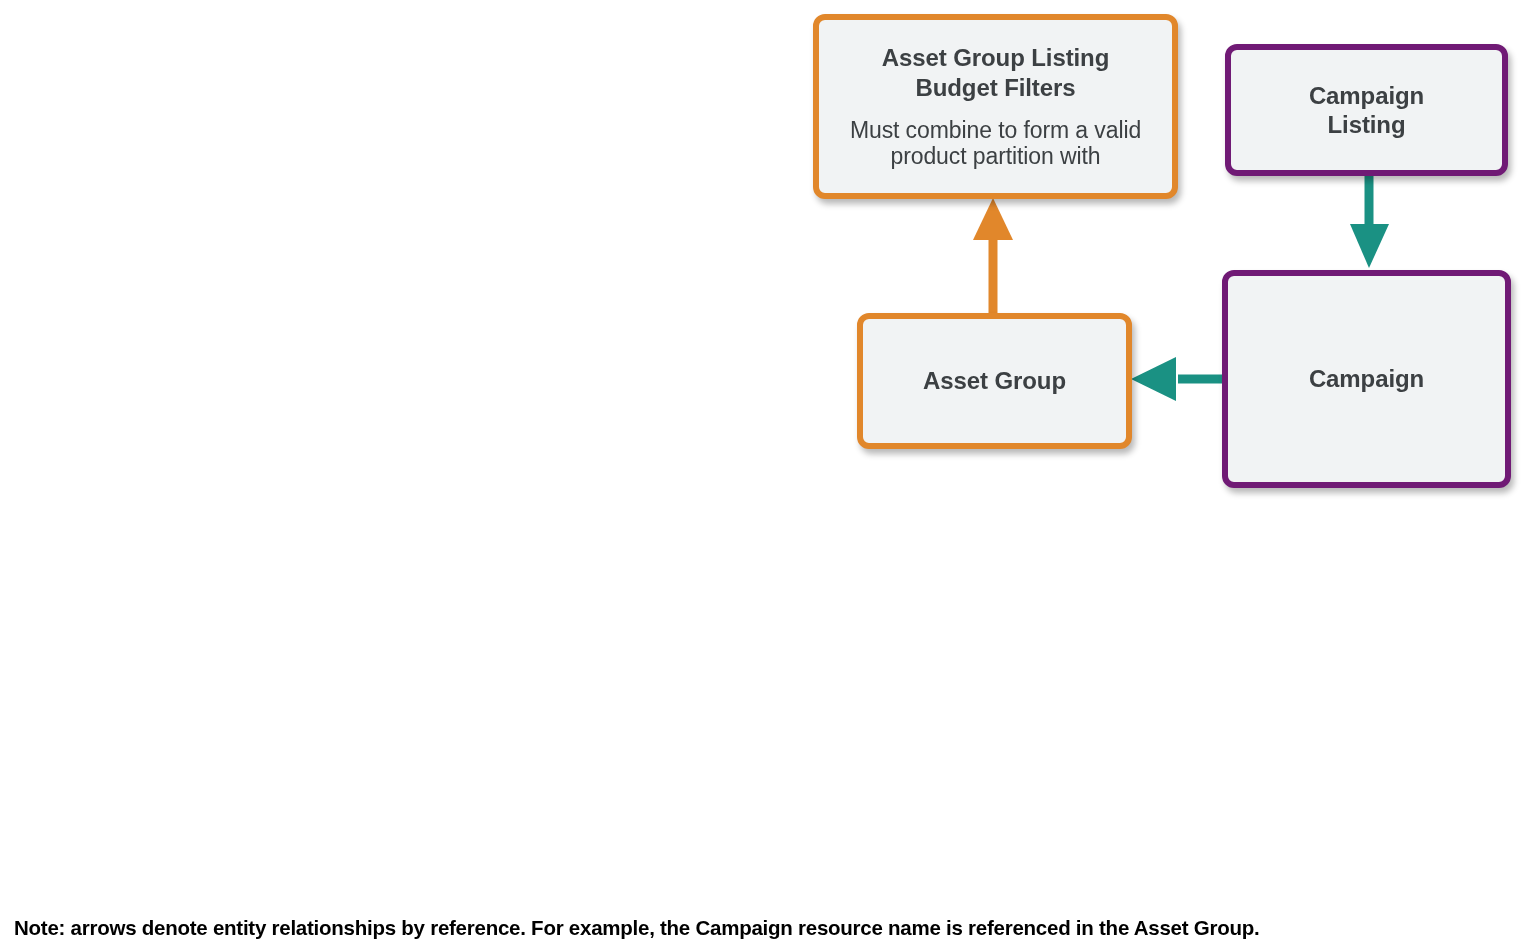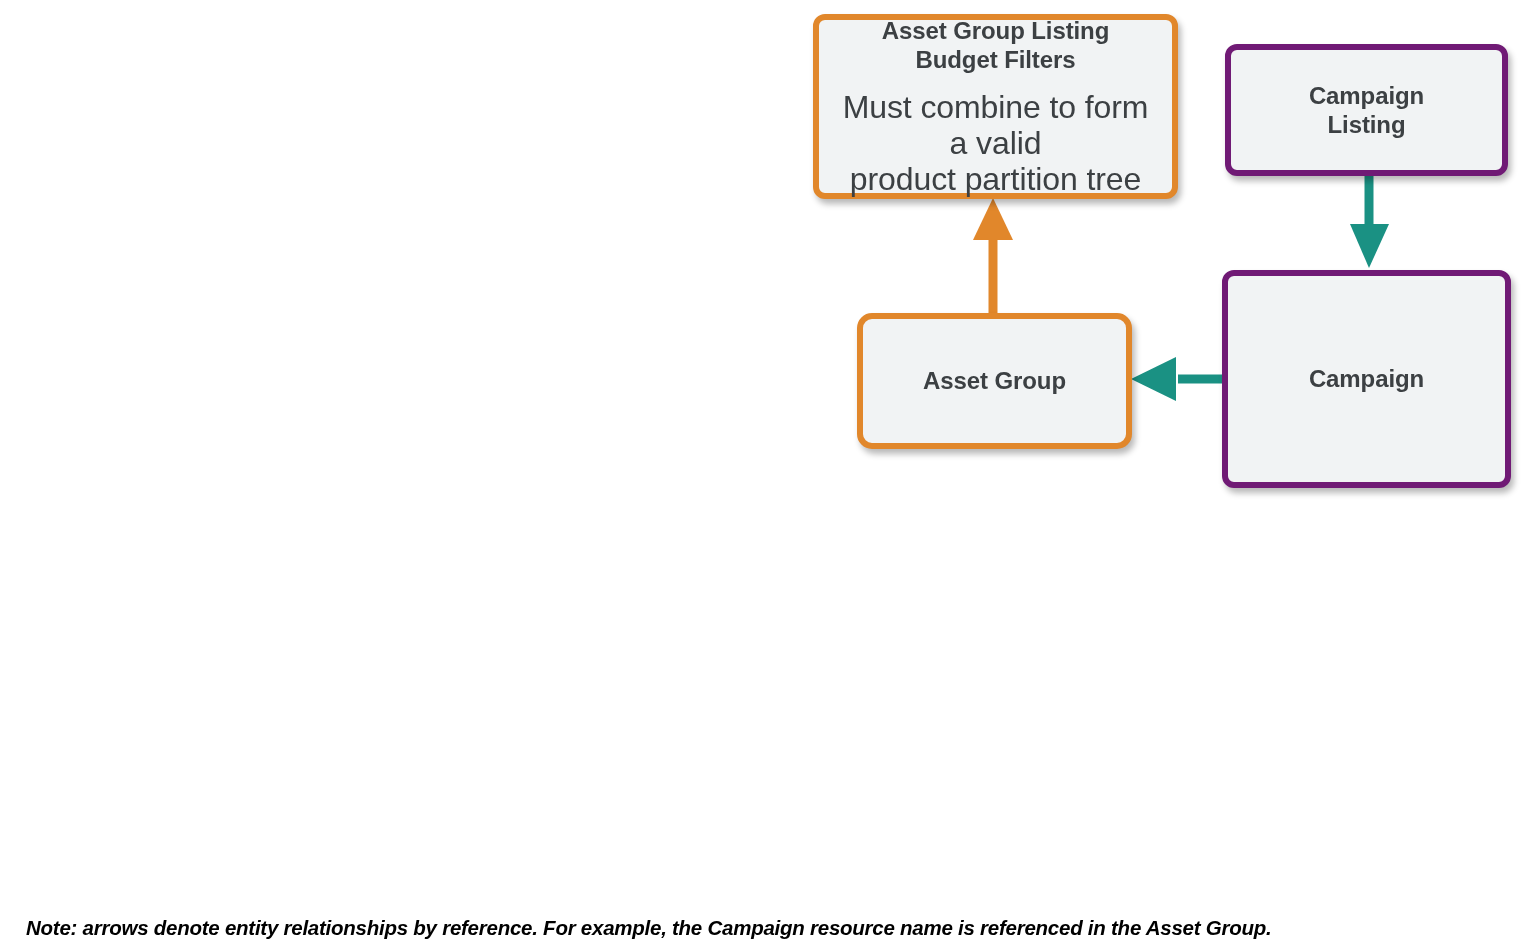--- a/index.html
+++ b/index.html
@@ -42,21 +42,21 @@
 
   .node-title {
     font-weight: bold;
     font-size: 24px;
     line-height: 1.22;
     color: #3C4043;
     letter-spacing: -0.1px;
   }
   .node-sub {
     font-weight: normal;
-    font-size: 32px;
+    font-size: 23px;
     line-height: 1.12;
     color: #3C4043;
     margin-top: 16px;
     letter-spacing: -0.1px;
   }
 
   
   #node-filters {
     left: 813px; top: 14px;
     width: 365px; height: 185px;
@@ -64,49 +64,47 @@
   }
   #node-budget {
     left: 1225px; top: 44px;
     width: 283px; height: 132px;
     padding: 0 10px;
   }
   #node-assetgroup {
     left: 857px; top: 313px;
     width: 275px; height: 136px;
     padding: 0 10px;
-    border-radius: 15px;
   }
   #node-campaign {
     left: 1222px; top: 270px;
     width: 289px; height: 218px;
     padding: 0 8px;
   }
 
   
   #edges {
     position: absolute;
     left: 0; top: 0;
     width: 1538px;
     height: 948px;
     z-index: 2;
     pointer-events: none;
   }
 
   
   #note {
     position: absolute;
-    left: 26px;
+    left: 14px;
     top: 916px;
     font-size: 20.5px;
     font-weight: bold;
     color: #000000;
     letter-spacing: -0.25px;
     white-space: nowrap;
-    font-style: italic;
   }
 </style>
 </head>
 <body>
 
 <div id="canvas">
 
   <svg id="edges" viewBox="0 0 1538 948" width="1538" height="948" xmlns="http://www.w3.org/2000/svg">
 
     <g>
@@ -120,21 +118,21 @@
     </g>
 
     <g>
       <line x1="1224" y1="379" x2="1178" y2="379" stroke="#1A9183" stroke-width="9" stroke-linecap="butt"></line>
       <polygon points="1131,379 1176,357 1176,401" fill="#1A9183"></polygon>
     </g>
   </svg>
 
   <div class="node orange" id="node-filters">
     <div class="node-title"><span>Asset Group Listing</span><br><span>Budget Filters</span></div>
-    <div class="node-sub"><span>Must combine to form a valid</span><br><span>product partition tree</span></div>
+    <div class="node-sub"><span>Must combine to form a valid</span><br><span>product partition with</span></div>
   </div>
 
   <div class="node teal" id="node-budget">
     <div class="node-title"><span>Campaign</span><br><span>Listing</span></div>
   </div>
 
   <div class="node orange" id="node-assetgroup">
     <div class="node-title"><span>Asset Group</span></div>
   </div>
 

